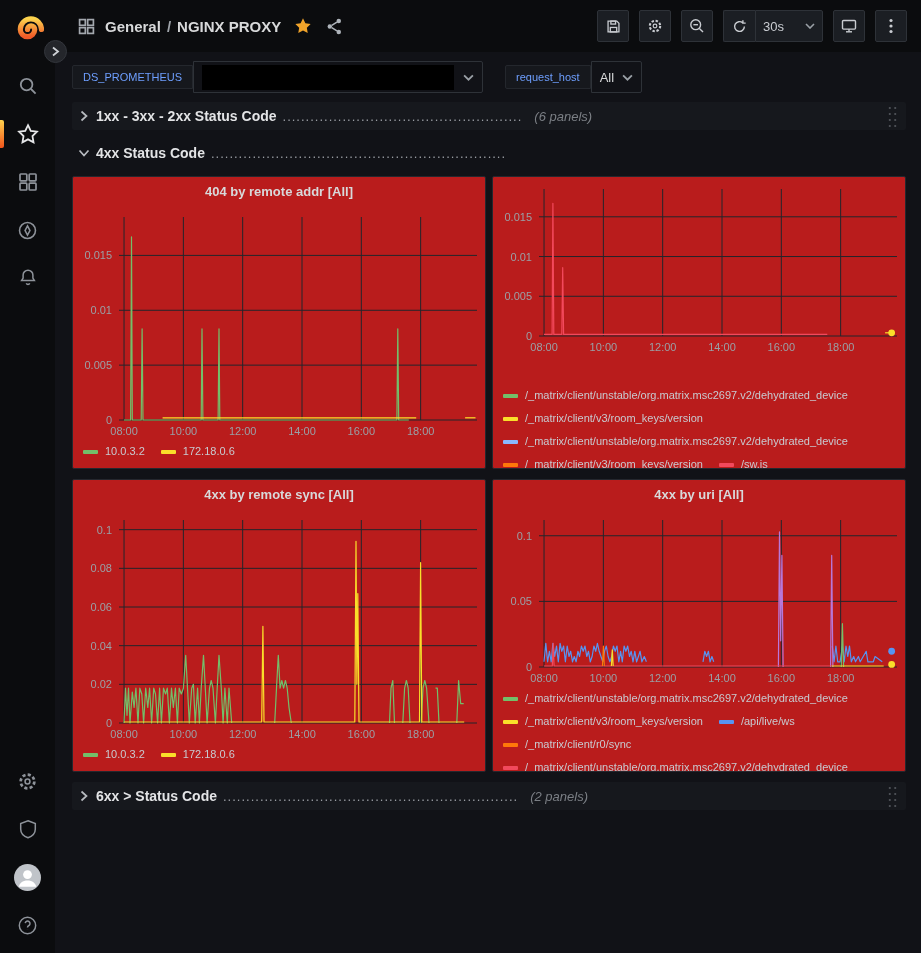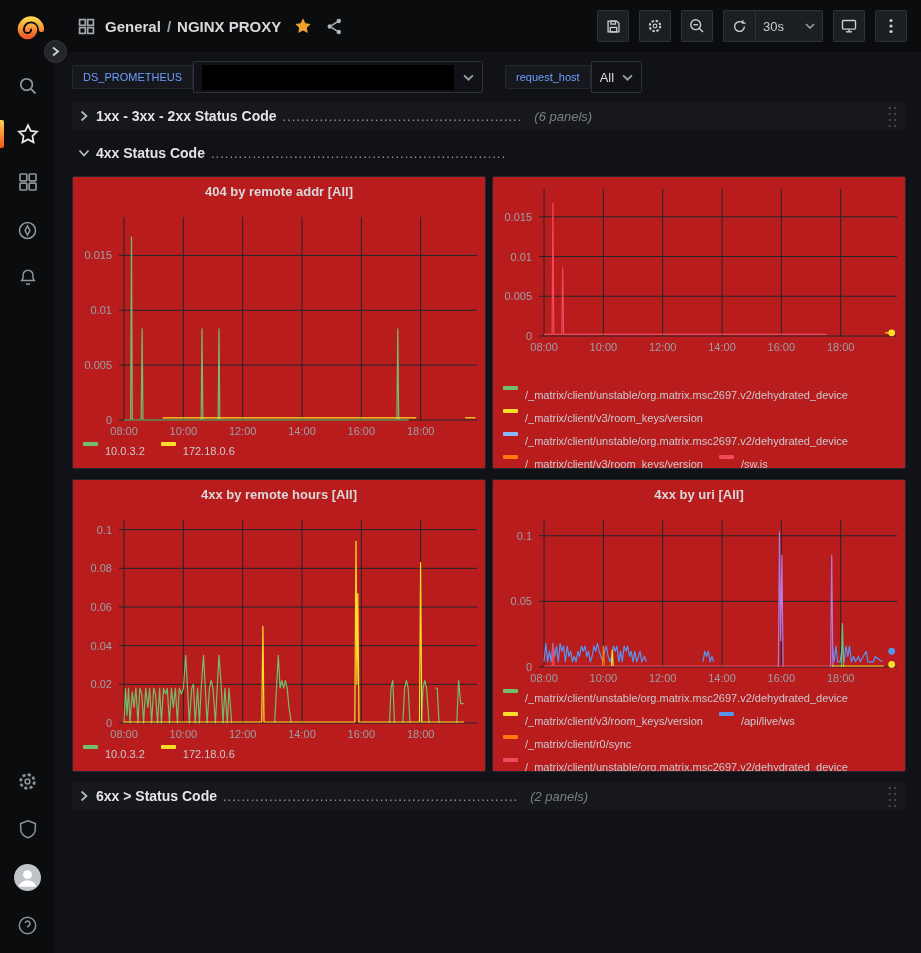--- a/index.html
+++ b/index.html
@@ -66,21 +66,21 @@
   .panel-grid{display:grid;grid-template-columns:414px 414px;column-gap:6px;row-gap:10px;
     margin:1px 0 10px 0;}
   .panel{width:414px;height:293px;background:#b91c1c;border:1px solid #25272e;border-radius:2px;
     display:flex;flex-direction:column;overflow:hidden;}
   .panel-title{height:28px;flex:0 0 28px;display:flex;align-items:center;justify-content:center;
     font-size:13px;font-weight:700;color:#d8d9da;cursor:pointer;}
   .chart{flex:1 1 auto;position:relative;}
   .legend{flex:0 0 auto;padding:2px 10px 7px 10px;display:flex;flex-wrap:wrap;
     column-gap:16px;row-gap:4px;align-content:flex-start;font-size:11px;color:#c8cad0;line-height:19px;}
   .legend.clipped{height:84px;overflow:hidden;padding-bottom:0;}
-  .legend-item{display:flex;gap:7px;white-space:nowrap;overflow:hidden;max-width:100%;cursor:pointer;}
+  .legend-item{display:flex;align-items:center;gap:7px;white-space:nowrap;overflow:hidden;max-width:100%;cursor:pointer;}
   .legend-swatch{flex:0 0 15px;width:15px;height:4px;border-radius:1px;}
 </style>
 </head>
 <body>
 
 <div class="sidebar">
   <div class="side-logo">
     <svg width="32" height="34" viewBox="0 0 32 32">
       <defs>
           <linearGradient id="glg" x1="0" y1="0" x2="0" y2="1">
@@ -406,21 +406,21 @@
             <span class="legend-swatch" style="background: rgb(255, 120, 10);"></span>
             <span>/_matrix/client/v3/room_keys/version</span>
           </div>
           <div class="legend-item">
             <span class="legend-swatch" style="background: rgb(242, 73, 92);"></span>
             <span>/sw.js</span>
           </div>
         </div>
     </div>
     <div class="panel">
-      <div class="panel-title">4xx by remote hours [All]</div>
+      <div class="panel-title">4xx by remote sync [All]</div>
       <div class="chart">
           <svg width="412" height="235">
             <line x1="51.04225352112676" y1="12" x2="51.04225352112676" y2="215" stroke="#23252b" stroke-width="1"></line>
             <line x1="110.36288318144159" y1="12" x2="110.36288318144159" y2="215" stroke="#23252b" stroke-width="1"></line>
             <line x1="169.68351284175645" y1="12" x2="169.68351284175645" y2="215" stroke="#23252b" stroke-width="1"></line>
             <line x1="229.00414250207126" y1="12" x2="229.00414250207126" y2="215" stroke="#23252b" stroke-width="1"></line>
             <line x1="288.3247721623861" y1="12" x2="288.3247721623861" y2="215" stroke="#23252b" stroke-width="1"></line>
             <line x1="347.64540182270093" y1="12" x2="347.64540182270093" y2="215" stroke="#23252b" stroke-width="1"></line>
             <line x1="46" y1="215" x2="404" y2="215" stroke="#23252b" stroke-width="1"></line>
             <line x1="46" y1="176.33333333333334" x2="404" y2="176.33333333333334" stroke="#23252b" stroke-width="1"></line>

